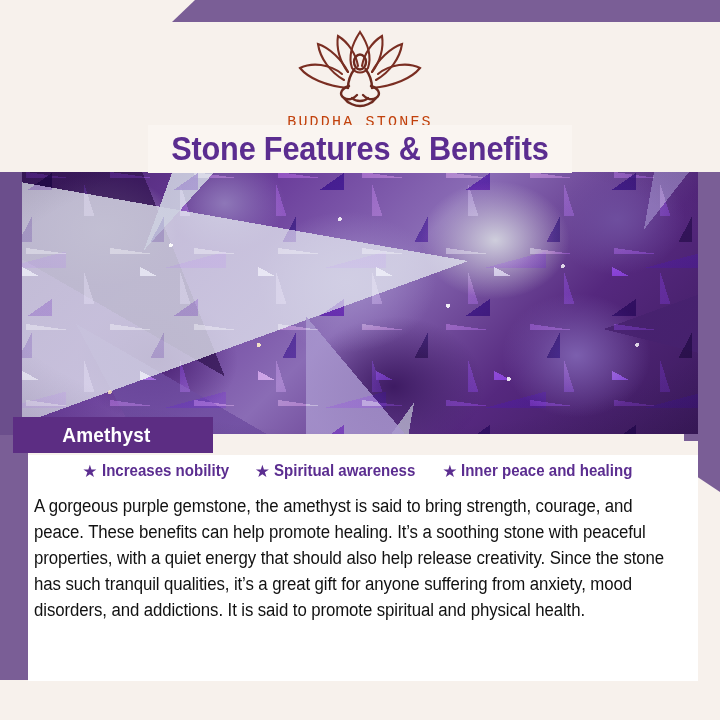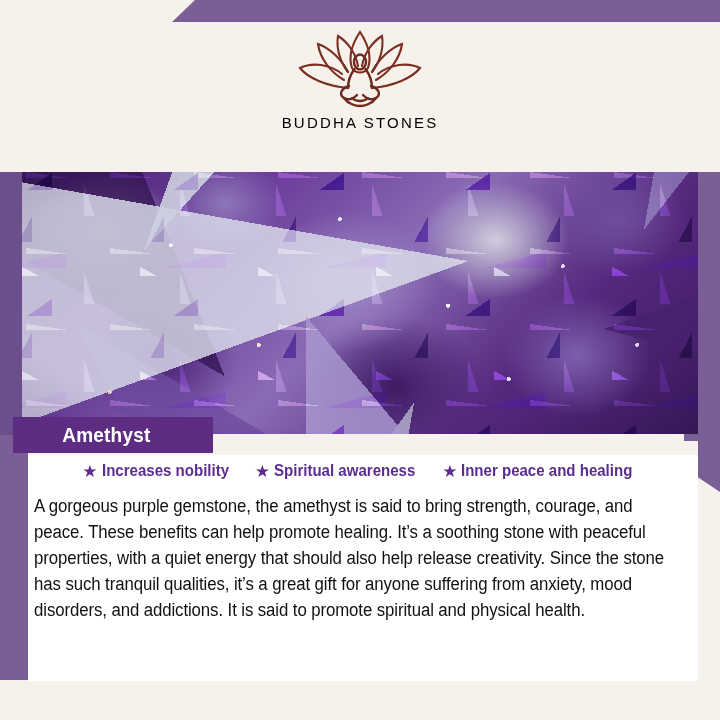--- a/index.html
+++ b/index.html
@@ -71,24 +71,24 @@
     width: 720px;
     text-align: center;
   }
   .logo-mark {
     display: block;
     margin: 0 auto;
   }
   .logo-text {
     display: block;
     margin-top: 2px;
-    font-family: Liberation Sans, sans-serif;
+    font-family: Liberation Mono, monospace;
     font-size: 15px;
     letter-spacing: 2.2px;
-    color: #000000;
+    color: #c2410c;
     font-weight: 400;
   }
 
   
   .title-banner {
     position: absolute;
     left: 148px; top: 125px;
     width: 424px; height: 48px;
     background: #FAF5F1;
     z-index: 5;
@@ -298,20 +298,23 @@
           <path d="M85 58 C 92 60, 96 66, 90 70 C 85 73, 80 70, 77 67"></path>
 
           <path d="M58 70 C 62 76, 70 78, 74 78 C 78 78, 86 76, 90 70"></path>
           <path d="M66 70 C 70 74, 78 74, 82 70"></path>
         </g>
       </svg>
       <span class="logo-text">BUDDHA STONES</span>
     </div>
   </div>
 
+  <div class="title-banner">
+    <span class="title-text">Stone Features &amp; Benefits</span>
+  </div>
 
   <div class="gem-photo">
     <div class="gem-layer g-base"></div>
     <div class="gem-layer g-shards"></div>
     <div class="gem-layer g-facets"></div>
     <div class="gem-layer g-sparkle"></div>
     <div class="gem-layer g-vign"></div>
   </div>
 
   <div class="stone-label">

